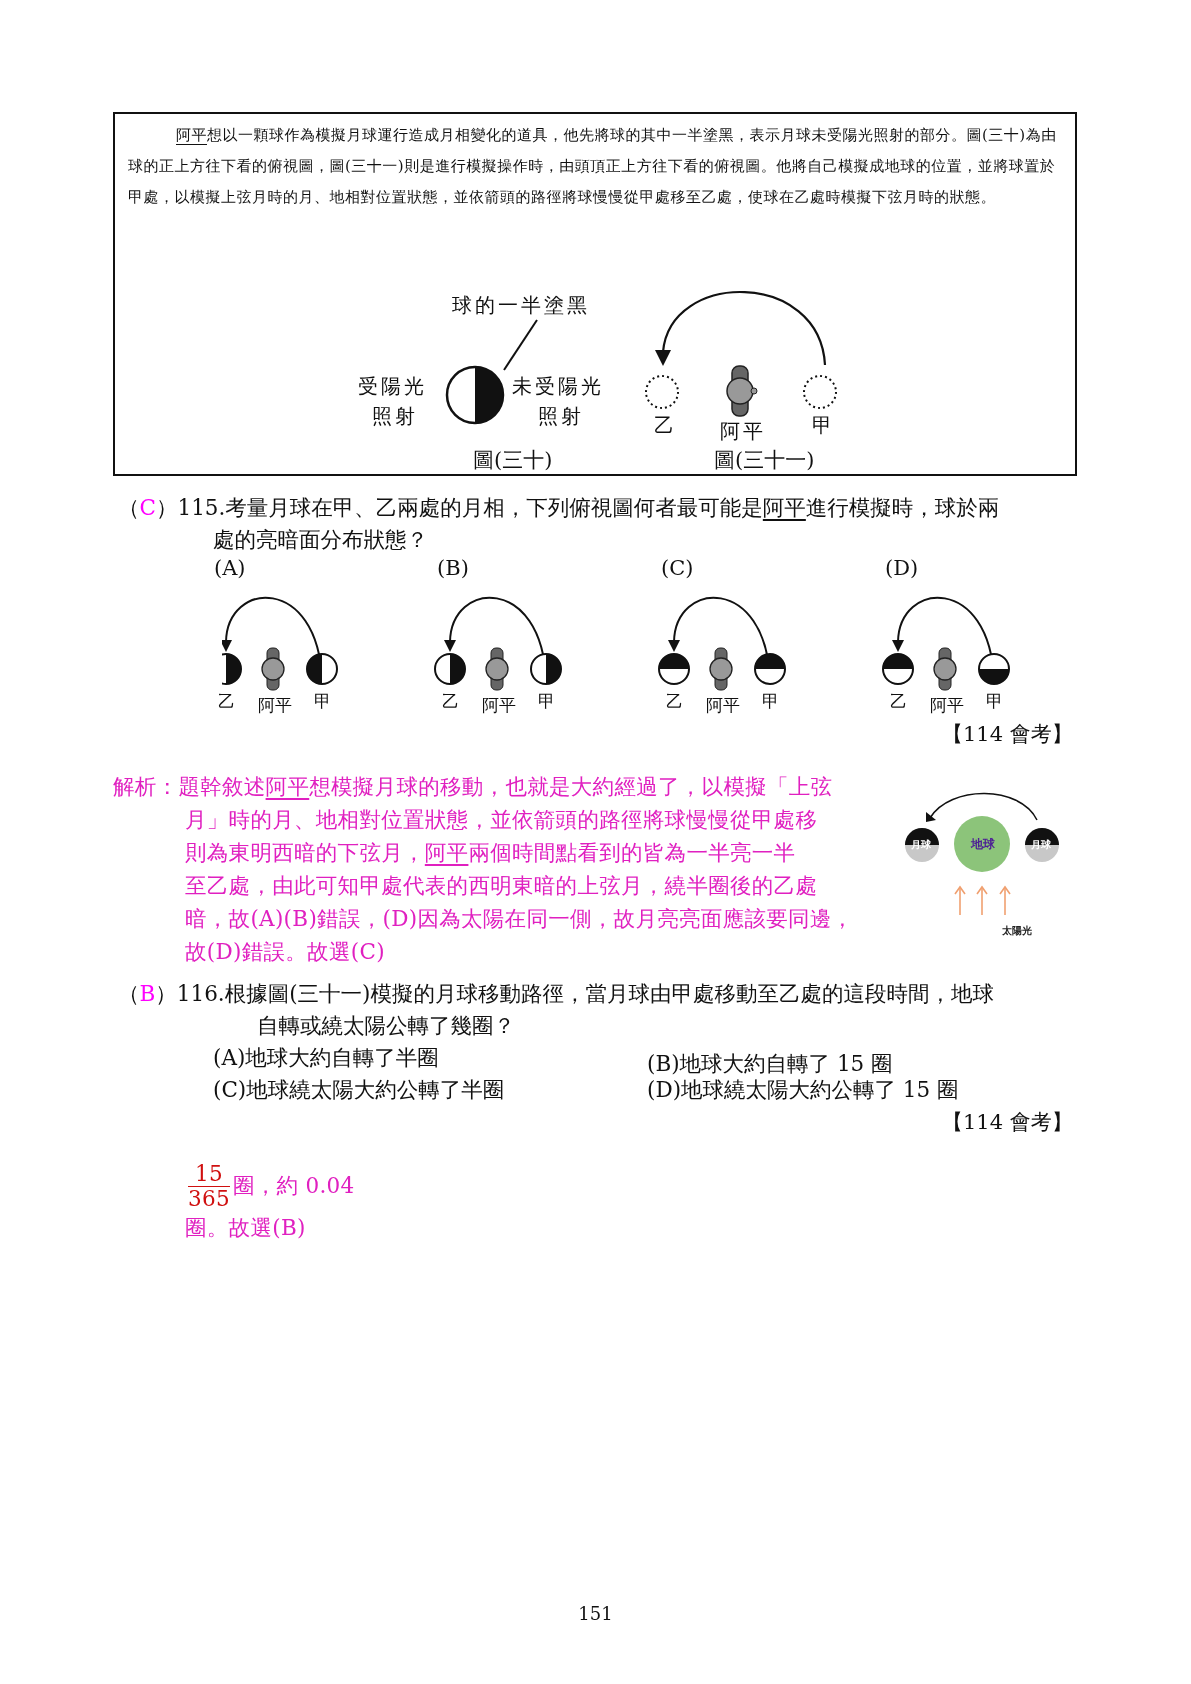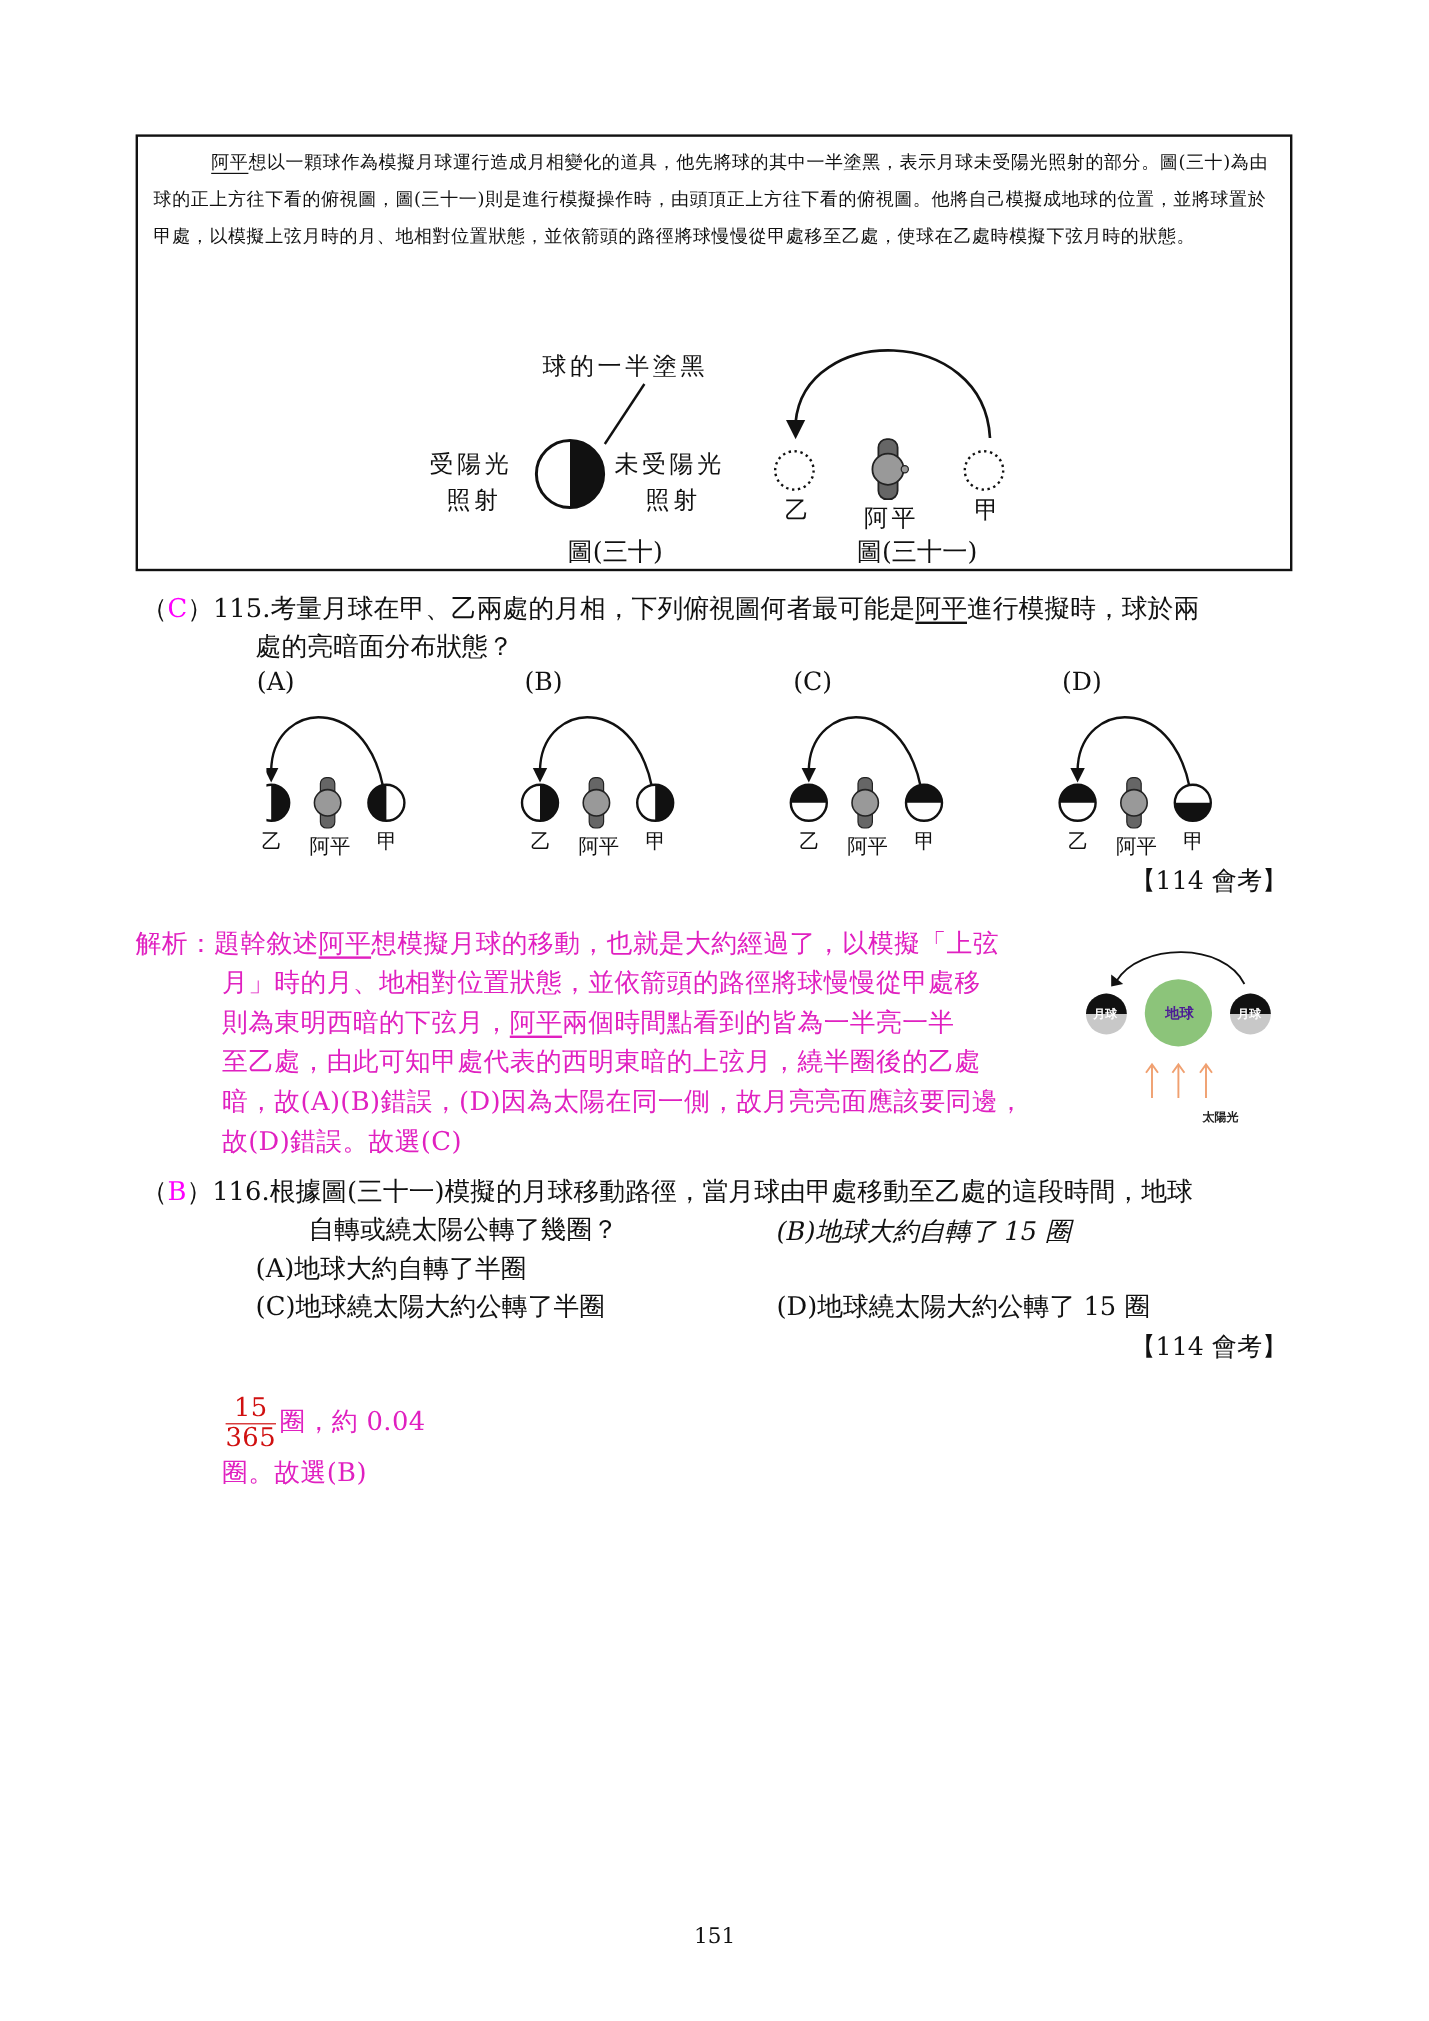--- a/index.html
+++ b/index.html
@@ -162,21 +162,21 @@
 <div class="abs" style="left:911px;top:838px;font-size:10px;color:#fff;font-family:'DejaVu Sans',sans-serif;font-weight:bold;">月球</div>
 <div class="abs" style="left:1031px;top:838px;font-size:10px;color:#fff;font-family:'DejaVu Sans',sans-serif;font-weight:bold;">月球</div>
 <div class="abs" style="left:971px;top:836px;font-size:12px;color:#4c1d95;font-family:Liberation Sans, sans-serif;font-weight:bold;">地球</div>
 <div class="abs" style="left:1002px;top:924px;font-size:10px;color:#222;font-family:'DejaVu Sans',sans-serif;font-weight:bold;">太陽光</div>
 
 <div class="abs q" style="left:118px;top:978px;width:980px;">
   <span>（</span><span class="ans">B</span><span>）</span><span>116.</span><span>根據圖(三十一)模擬的月球移動路徑，當月球由甲處移動至乙處的這段時間，地球</span>
 </div>
 <div class="abs q" style="left:213px;top:1010px;margin-left:44px;">自轉或繞太陽公轉了幾圈？</div>
 <div class="abs q" style="left:213px;top:1042px;">(A)地球大約自轉了半圈</div>
-<div class="abs q" style="left:647px;top:1011px;font-style:italic;">(B)地球大約自轉了 15 圈</div>
+<div class="abs q" style="left:647px;top:1048px;">(B)地球大約自轉了 15 圈</div>
 <div class="abs q" style="left:213px;top:1074px;">(C)地球繞太陽大約公轉了半圈</div>
 <div class="abs q" style="left:647px;top:1074px;">(D)地球繞太陽大約公轉了 15 圈</div>
 <div class="abs src" style="left:942px;top:1108px;">【114 會考】</div>
 
 <div class="abs expl pink" style="left:113px;top:1156px;width:990px;">
   <div style="padding-left:72px;margin-top:6px;"><span class="frac red"><span class="num">15</span><span>365</span></span><span>圈，約 0.04</span></div>
   <div style="padding-left:72px;margin-top:0;">圈。故選(B)</div>
 </div>
 
 <div class="abs pageno">151</div>

